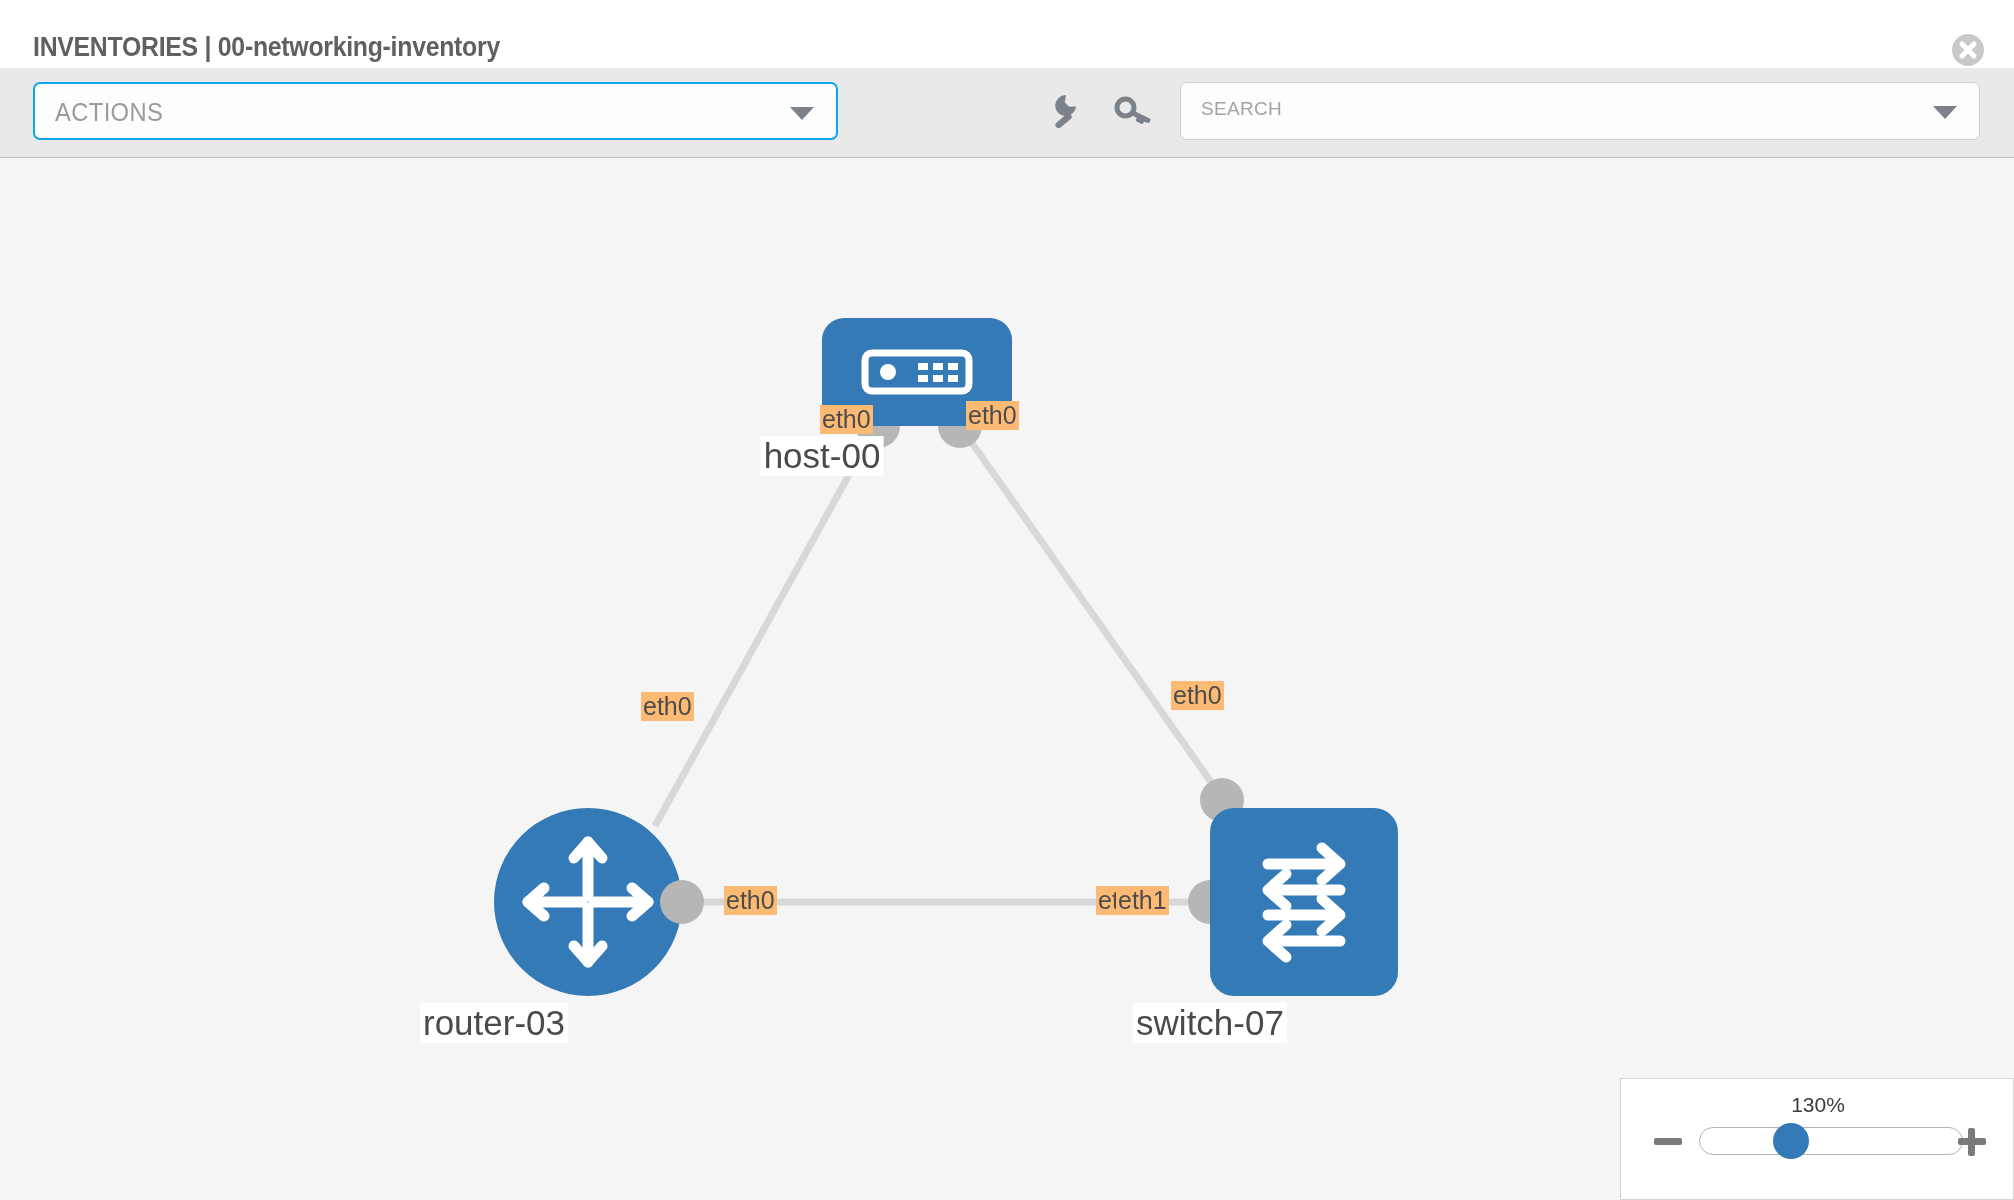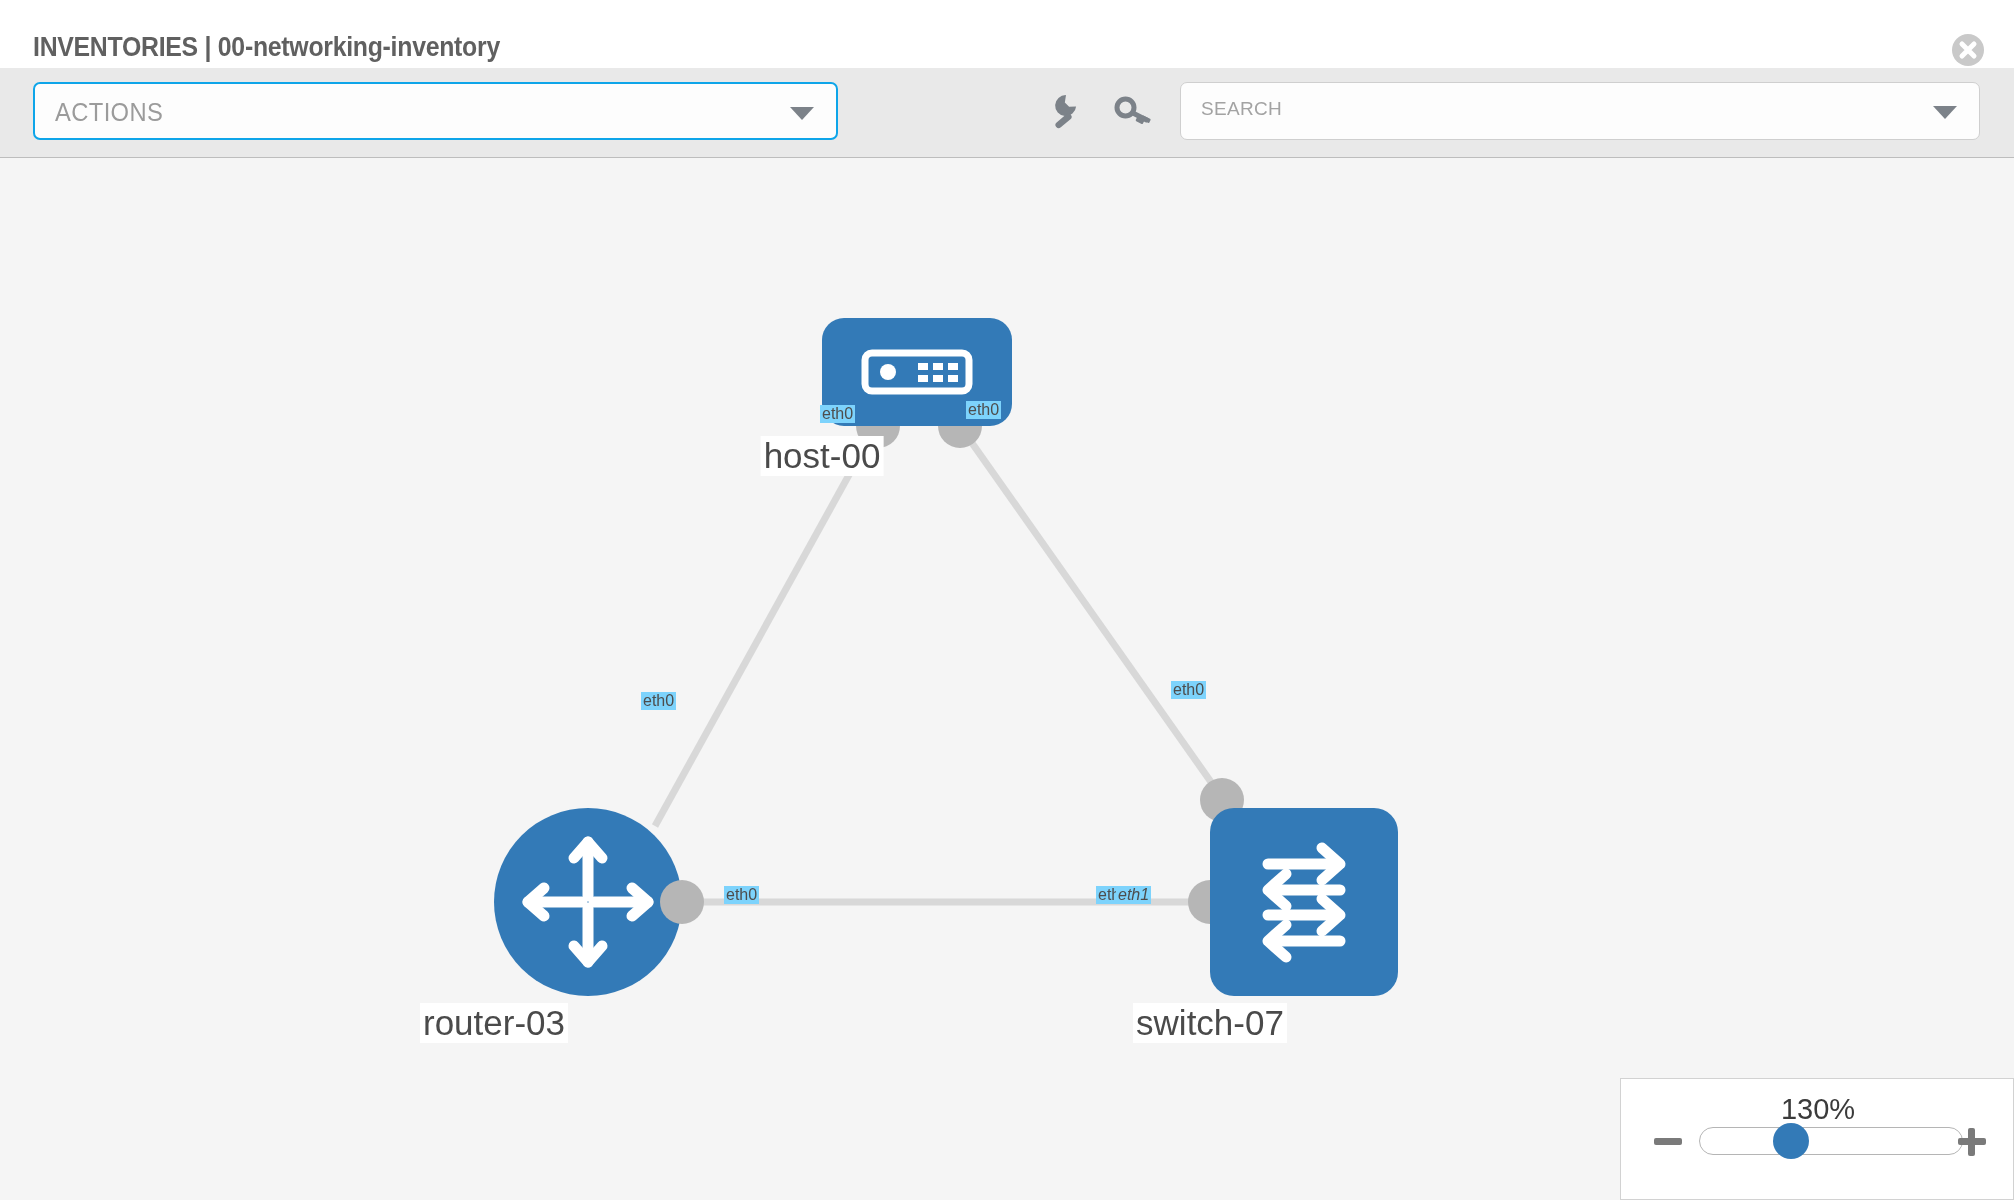--- a/index.html
+++ b/index.html
@@ -213,23 +213,23 @@
     position: absolute;
     width: 44px;
     height: 44px;
     border-radius: 50%;
     background: #b6b6b6;
     cursor: pointer;
   }
 
   .edge-label {
     position: absolute;
-    font-size: 16px;
+    font-size: 25px;
     color: #4d4d4d;
-    background: #7dd3fc;
+    background: #fdba74;
     padding: 0 2px;
     white-space: nowrap;
   }
 
   
   .zoom-panel {
     position: absolute;
     left: 1620px;
     top: 1078px;
     width: 394px;
@@ -237,21 +237,21 @@
     background: #ffffff;
     border: 1px solid #d2d2d2;
     box-sizing: border-box;
   }
   .zoom-level {
     position: absolute;
     top: 14px;
     left: 0;
     width: 394px;
     text-align: center;
-    font-size: 29px;
+    font-size: 21px;
     color: #3b3b3b;
   }
   .zoom-minus, .zoom-plus {
     position: absolute;
     top: 46px;
     width: 34px;
     height: 34px;
     cursor: pointer;
   }
   .zoom-minus { left: 30px; }
@@ -411,21 +411,21 @@
 
     <div class="edge-label" style="left:820px; top:247px;">eth0</div>
     <div class="edge-label" style="left:966px; top:243px;">eth0</div>
 
     <div class="edge-label" style="left:641px; top:534px;">eth0</div>
     <div class="edge-label" style="left:1171px; top:523px;">eth0</div>
 
     <div class="edge-label" style="left:724px; top:728px;">eth0</div>
 
     <div class="edge-label" style="left:1096px; top:728px;">eth0</div>
-    <div class="edge-label" style="left:1116px; top:728px;font-style:italic;">eth1</div>
+    <div class="edge-label" style="left:1116px; top:728px;">eth1</div>
   </div>
 
   <div class="zoom-panel">
     <div class="zoom-level">130%</div>
     <div class="zoom-minus"></div>
     <div class="zoom-track"></div>
     <div class="zoom-thumb"></div>
     <div class="zoom-plus"></div>
   </div>
 

